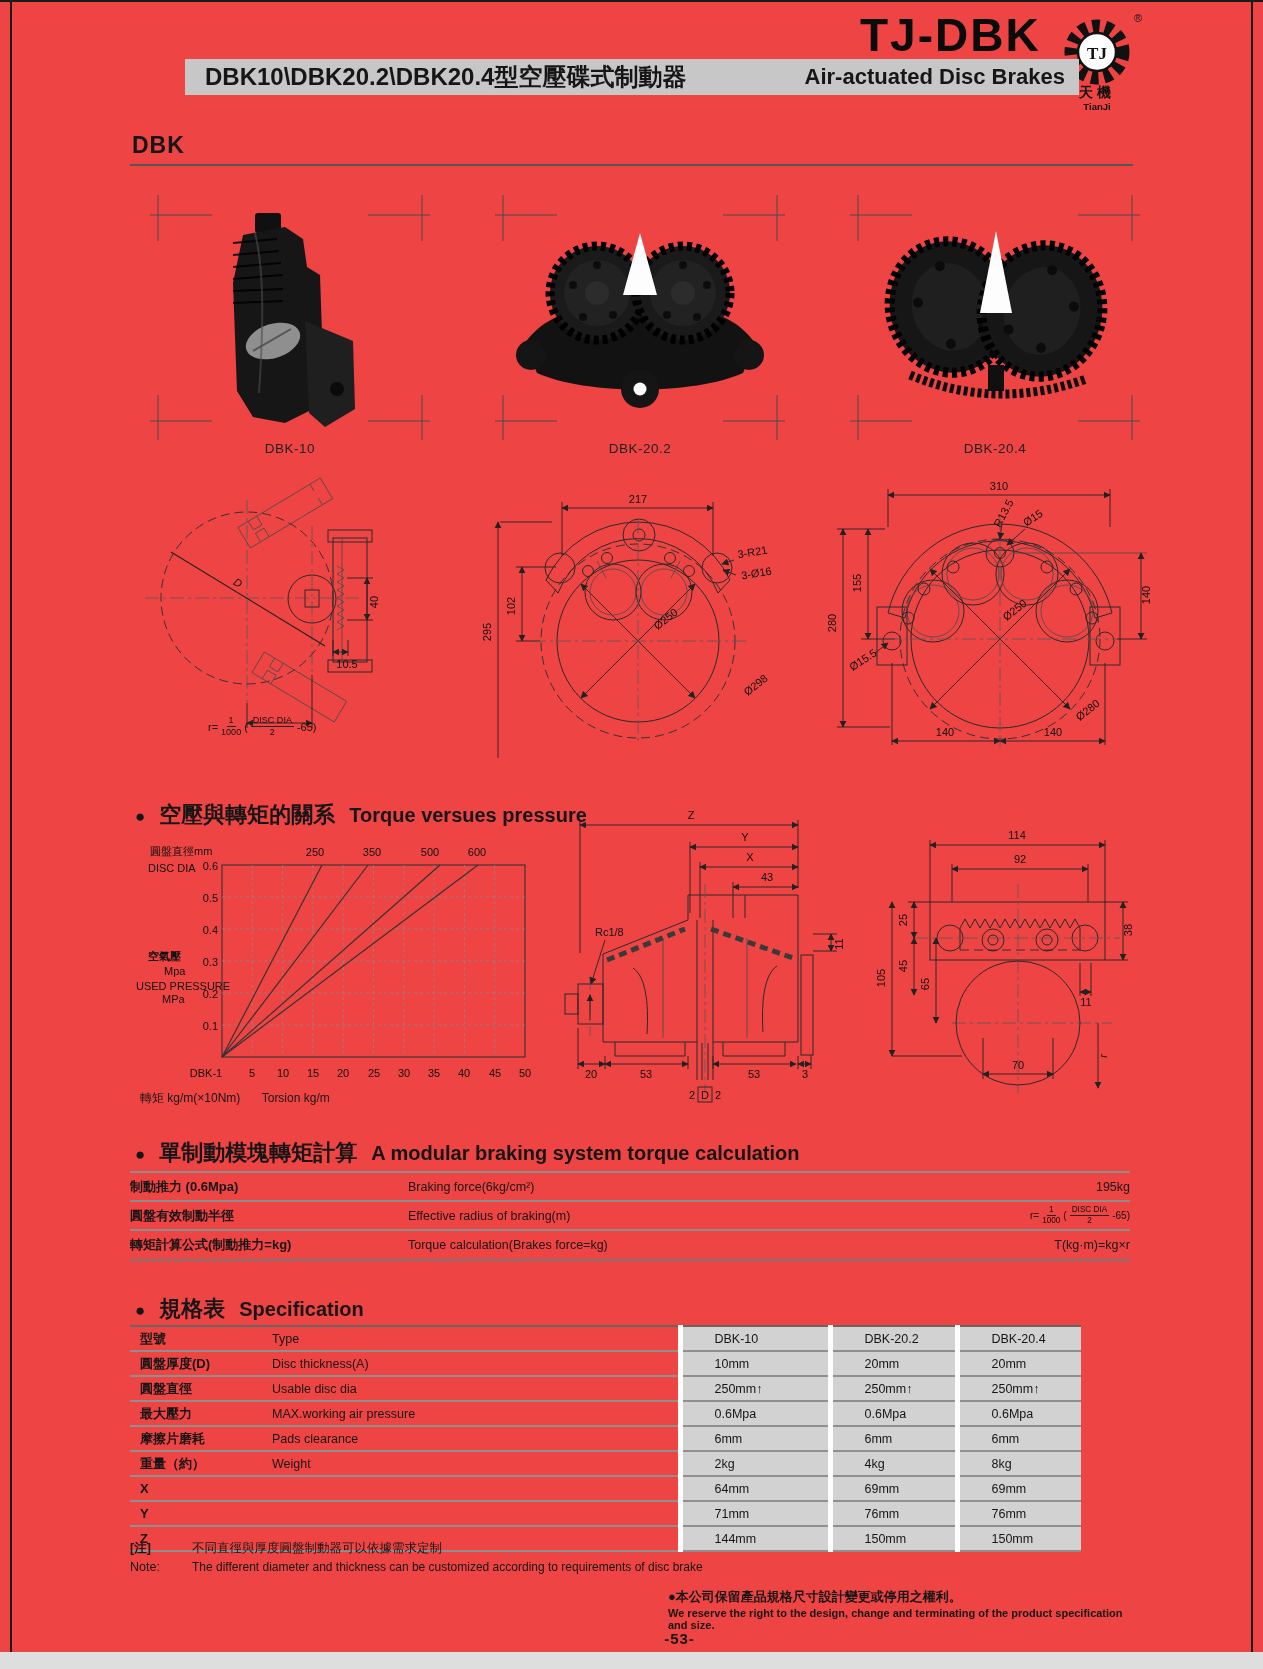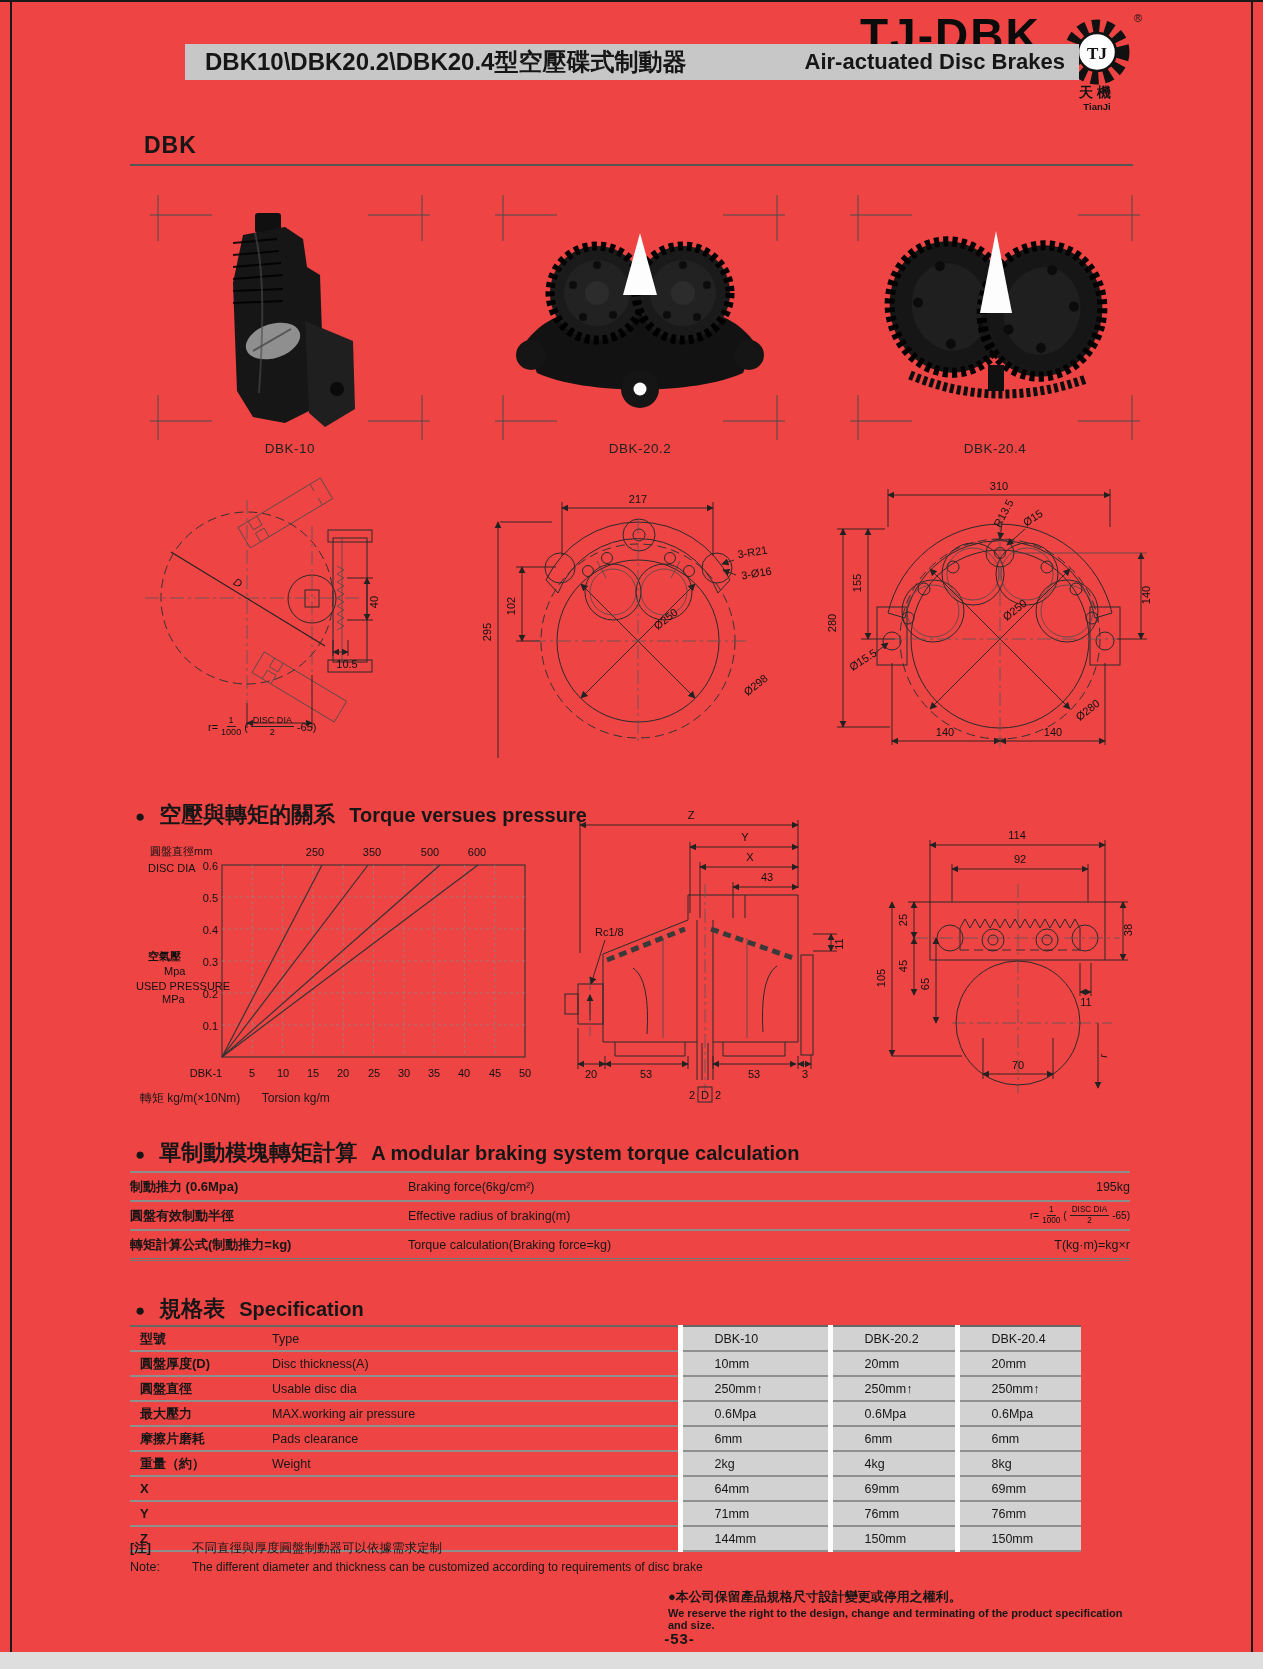--- a/index.html
+++ b/index.html
@@ -86,26 +86,26 @@
 
   <svg class="abs" style="left:1053px;top:4px;" width="92" height="110" viewBox="0 0 92 110">
     <circle cx="44" cy="48" r="26" fill="none" stroke="#111" stroke-width="13" stroke-dasharray="7.5 5.5"></circle>
     <circle cx="44" cy="48" r="19" fill="#ffffff" stroke="#111" stroke-width="2.5"></circle>
     <text x="44" y="55" class="mid" style="font-family:'Liberation Serif',serif;font-size:17px;font-weight:bold;fill:#111;">TJ</text>
     <text x="81" y="18" style="font-size:11px;fill:#111;">®</text>
     <text x="44" y="93" class="mid" style="font-size:14px;font-weight:bold;fill:#111;letter-spacing:4px;">天機</text>
     <text x="44" y="106" class="mid" style="font-size:9.5px;font-weight:bold;fill:#111;">TianJi</text>
   </svg>
 
-  <div class="abs banner" style="left:185px;top:44px;width:860px;">
+  <div class="abs banner" style="left:185px;top:59px;width:860px;">
     <span class="zh">DBK10\DBK20.2\DBK20.4型空壓碟式制動器</span>
     <span class="en">Air-actuated Disc Brakes</span>
   </div>
 
-  <div class="abs series" style="left:144px;top:132px;">DBK</div>
+  <div class="abs series" style="left:132px;top:132px;">DBK</div>
   <div class="abs rule" style="left:130px;top:164px;width:1003px;height:2px;"></div>
 
   <svg class="abs" style="left:150px;top:195px;" width="280" height="245" viewBox="0 0 280 245">
     <g>
       <line class="crop" x1="0" y1="20" x2="62" y2="20"></line>
         <line class="crop" x1="8" y1="0" x2="8" y2="46"></line>
       <line class="crop" x1="218" y1="20" x2="280" y2="20"></line>
         <line class="crop" x1="272" y1="0" x2="272" y2="46"></line>
       <line class="crop" x1="0" y1="226" x2="62" y2="226"></line>
         <line class="crop" x1="8" y1="200" x2="8" y2="245"></line>
@@ -590,21 +590,21 @@
           <span class="frac">
               <span class="num">DISC DIA</span>
               <span class="den">2</span>
             </span>
           <span>-65)</span>
         </span>
       </span>
     </div>
     <div class="tc-row">
       <span class="tc-zh">轉矩計算公式(制動推力=kg)</span>
-      <span class="tc-en">Torque calculation(Braking force=kg)</span>
+      <span class="tc-en">Torque calculation(Brakes force=kg)</span>
       <span class="tc-val">T(kg·m)=kg×r</span>
     </div>
   </div>
 
   <div class="abs sect-head" style="left:135px;top:1294px;">
     <span class="bullet">●</span>
     <span class="zh">規格表</span>
     <span class="en">Specification</span>
   </div>
 

